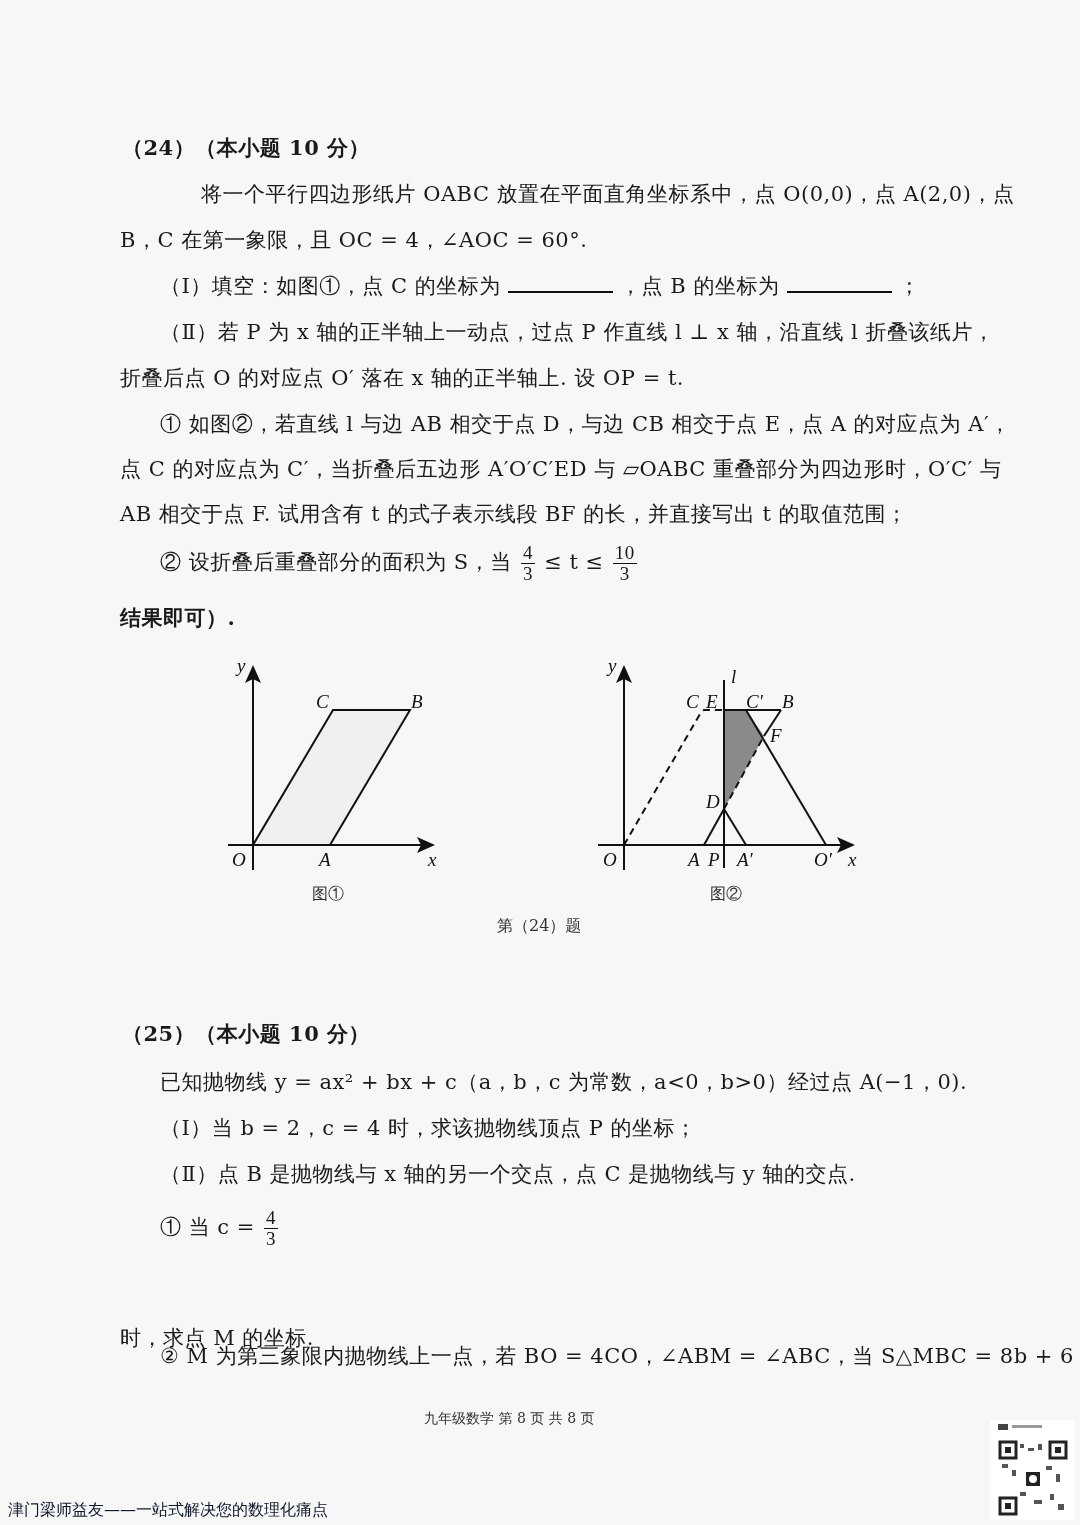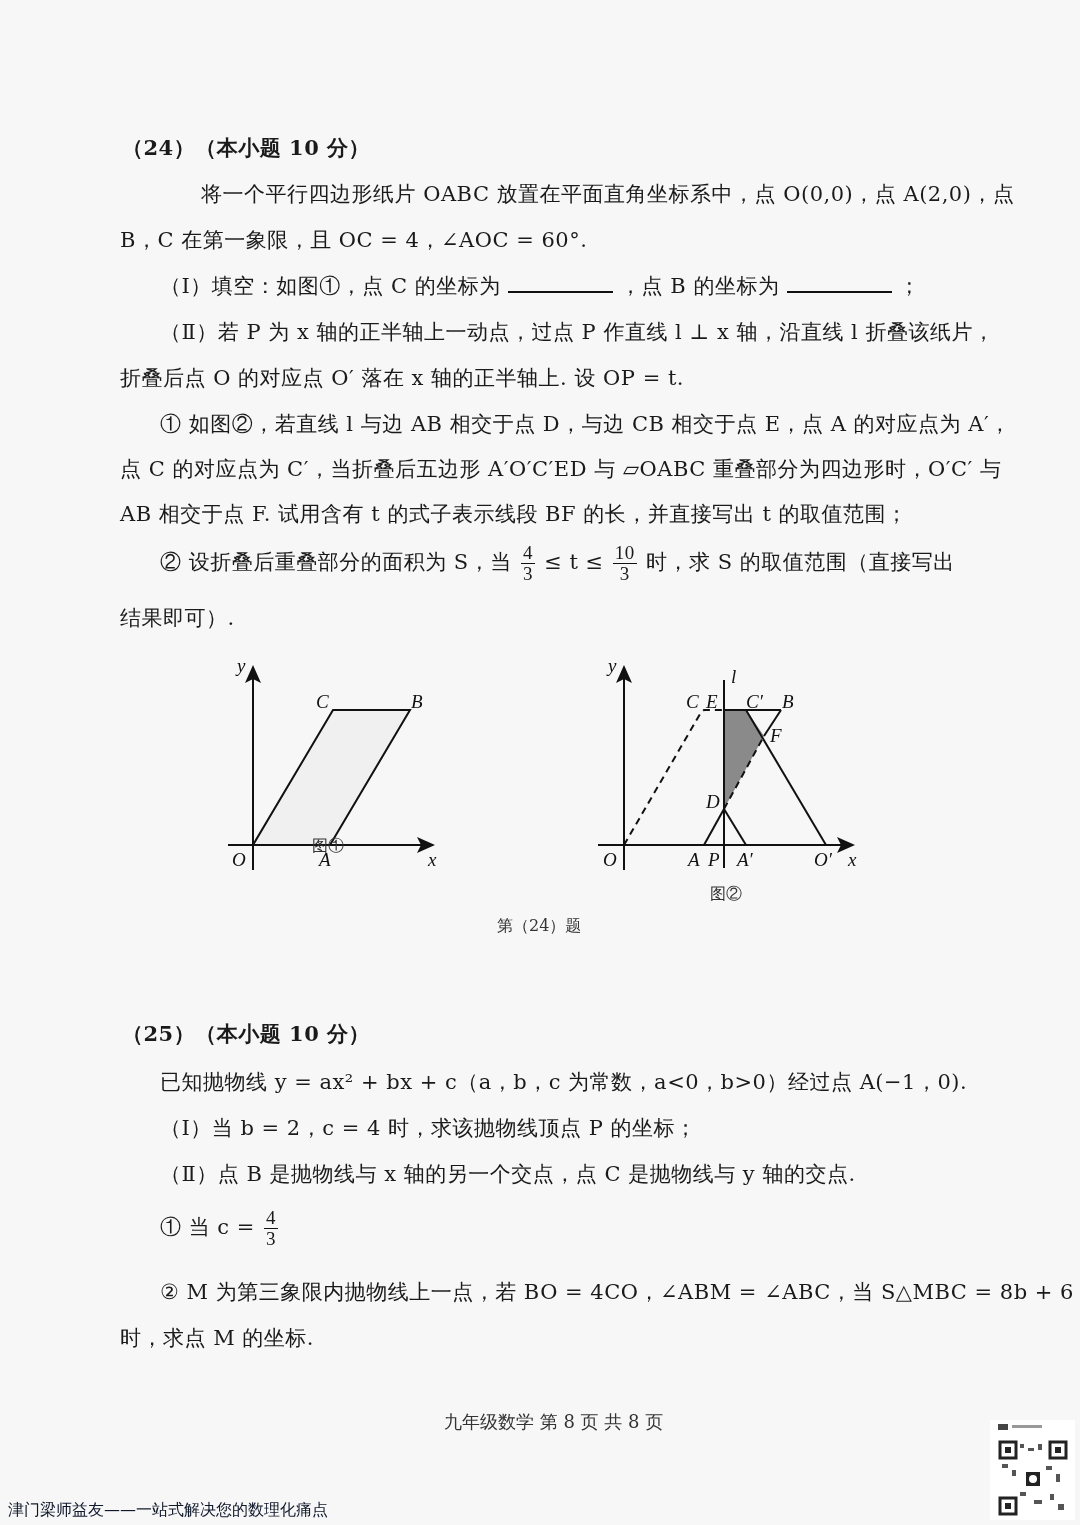--- a/index.html
+++ b/index.html
@@ -9,21 +9,21 @@
     font-family: "DejaVu Serif", "Liberation Serif", serif;
     color:#1a1a1a;
   }
   .line { position:absolute; font-size:21px; white-space:nowrap; letter-spacing:0.5px; }
   .bold { font-weight:bold; }
   .blank { display:inline-block; width:105px; border-bottom:2px solid #111; height:18px; vertical-align:baseline; }
   .frac { display:inline-block; vertical-align:middle; text-align:center; font-family:"Liberation Serif", serif; font-size:19px; line-height:20px; margin:0 2px; }
   .frac span { display:block; }
   .frac .num { border-bottom:1.5px solid #111; padding:0 2px; }
   .caption { position:absolute; font-size:16px; color:#333; }
-  .footer { position:absolute; font-size:18px; color:#333;margin-left:20px; }
+  .footer { position:absolute; font-size:14px; color:#333; }
   .watermark { position:absolute; left:8px; top:1500px; font-family:"DejaVu Sans", sans-serif; font-size:16px; color:#0f172a; }
   svg text { font-family:"Liberation Serif", serif; font-style:italic; font-size:19px; fill:#111; }
   .qr { position:absolute; left:990px; top:1420px; width:85px; height:100px; background:#fff; }
 </style>
 </head>
 <body>
 
 <div class="line bold" style="left:122px; top:134px;">（24）（本小题 10 分）</div>
 <div class="line" style="left:160px; top:180px;margin-left:41px;">将一个平行四边形纸片 OABC 放置在平面直角坐标系中，点 O(0,0)，点 A(2,0)，点</div>
 <div class="line" style="left:120px; top:226px;">B，C 在第一象限，且 OC = 4，∠AOC = 60°.</div>
@@ -46,23 +46,22 @@
   <span>② 设折叠后重叠部分的面积为 S，当</span>
   <span class="frac">
     <span class="num">4</span>
     <span>3</span>
   </span>
   <span>≤ t ≤</span>
   <span class="frac">
     <span class="num">10</span>
     <span>3</span>
   </span>
-  <span>时，求 S 的取值范围（直接写出</span>
 </div>
-<div class="line" style="left:120px; top:604px;">结果即可）.</div>
+<div class="line" style="left:120px; top:604px;font-weight:bold;">结果即可）.</div>
 
 <svg style="position:absolute; left:0; top:640px;" width="1080" height="270" viewBox="0 640 1080 270">
   <defs>
     <marker id="arr" markerWidth="10" markerHeight="10" refX="8" refY="4" orient="auto">
       <path d="M0,0 L9,4 L0,8 L2,4 Z" fill="#111"></path>
     </marker>
   </defs>
 
   <g>
     <line x1="253" y1="870" x2="253" y2="667" stroke="#111" stroke-width="2" marker-end="url(#arr)"></line>
@@ -98,38 +97,38 @@
     <text x="814" y="866">O′</text>
     <text x="686" y="708">C</text>
     <text x="706" y="708">E</text>
     <text x="746" y="708">C′</text>
     <text x="782" y="708">B</text>
     <text x="770" y="742">F</text>
     <text x="706" y="808">D</text>
   </g>
 </svg>
 
-<div class="caption" style="left:312px; top:836px;">图①</div>
+<div class="caption" style="left:312px; top:884px;">图①</div>
 <div class="caption" style="left:710px; top:884px;">图②</div>
 <div class="caption" style="left:497px; top:916px;">第（24）题</div>
 
 <div class="line bold" style="left:122px; top:1020px;">（25）（本小题 10 分）</div>
 <div class="line" style="left:160px; top:1068px;">已知抛物线 y = ax² + bx + c（a，b，c 为常数，a&lt;0，b&gt;0）经过点 A(−1，0).</div>
 <div class="line" style="left:160px; top:1114px;">（Ⅰ）当 b = 2，c = 4 时，求该抛物线顶点 P 的坐标；</div>
 <div class="line" style="left:160px; top:1160px;">（Ⅱ）点 B 是抛物线与 x 轴的另一个交点，点 C 是抛物线与 y 轴的交点.</div>
 
 <div class="line" style="left:160px; top:1208px;">
   <span>① 当 c =</span>
   <span class="frac">
     <span class="num">4</span>
     <span>3</span>
   </span>
 </div>
 
-<div class="line" style="left:160px; top:1278px;">② M 为第三象限内抛物线上一点，若 BO = 4CO，∠ABM = ∠ABC，当 S△MBC = 8b + 6</div>
+<div class="line" style="left:160px; top:1342px;">② M 为第三象限内抛物线上一点，若 BO = 4CO，∠ABM = ∠ABC，当 S△MBC = 8b + 6</div>
 <div class="line" style="left:120px; top:1324px;">时，求点 M 的坐标.</div>
 
 <div class="footer" style="left:424px; top:1410px;">九年级数学  第 8 页   共 8 页</div>
 
 <div class="watermark">津门梁师益友——一站式解决您的数理化痛点</div>
 
 <div class="qr">
   <svg width="85" height="100" viewBox="0 0 85 100">
     <rect x="8" y="4" width="10" height="6" fill="#444"></rect>
     <rect x="22" y="5" width="30" height="3" fill="#999"></rect>

